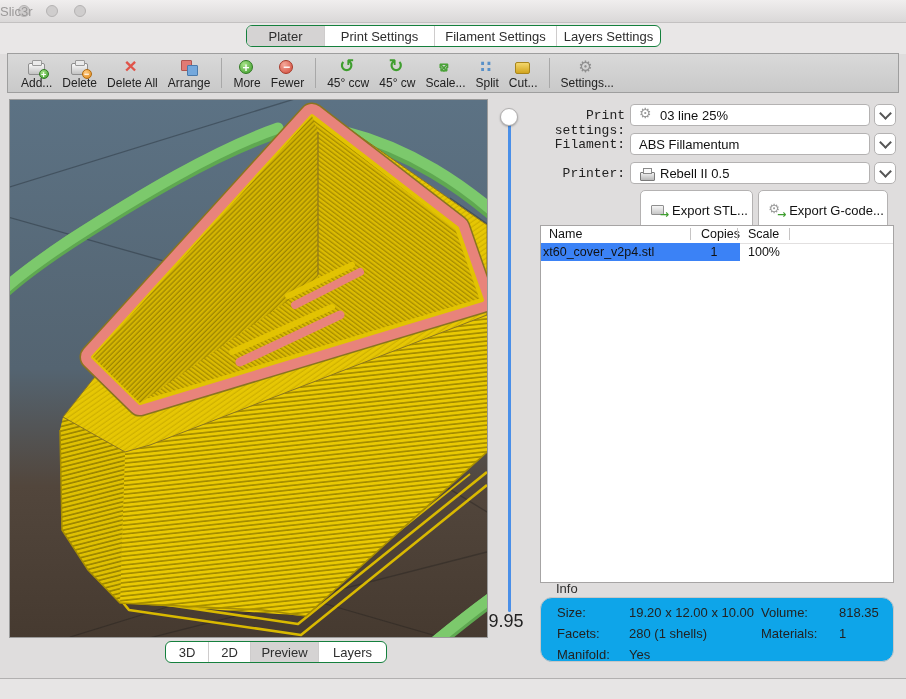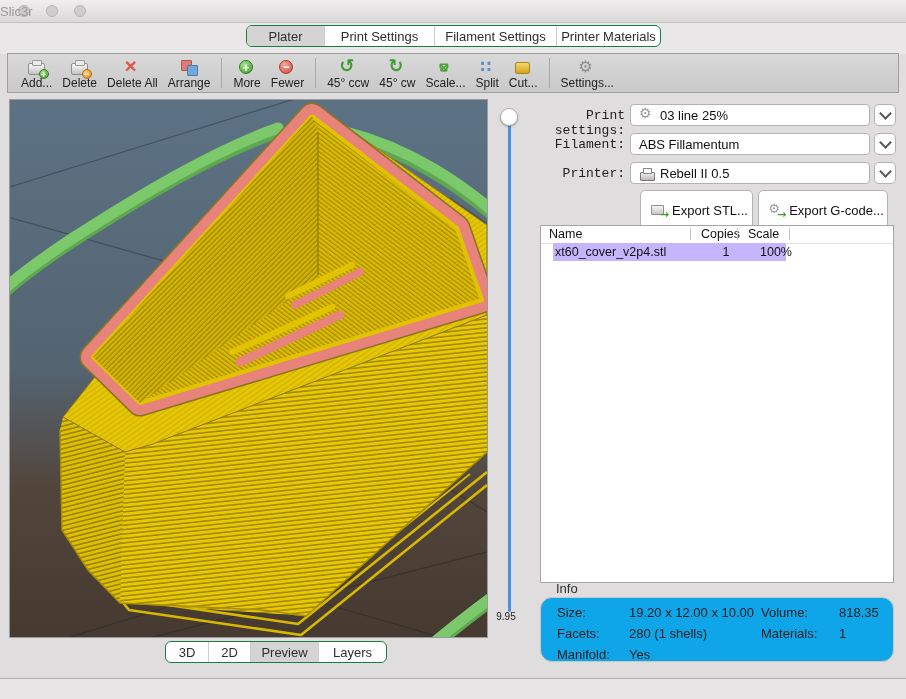--- a/index.html
+++ b/index.html
@@ -65,21 +65,21 @@
     font:16px/19px "DejaVu Sans",sans-serif;}
   
   .viewport{position:absolute;left:9px;top:99px;width:479px;height:539px;
     border:1px solid #9a9a9a;box-sizing:border-box;}
   
   .slider-track{position:absolute;left:508px;top:118px;width:3px;height:494px;
     background:#4a8fe8;border-radius:2px;}
   .slider-thumb{position:absolute;left:500px;top:108px;width:18px;height:18px;border-radius:50%;
     background:#fff;border:1px solid #b0aeae;box-sizing:border-box;box-shadow:0 1px 2px rgba(0,0,0,.25);}
   .slider-value{position:absolute;left:486px;top:611px;width:40px;text-align:center;
-    font-size:10px;color:#222;}
+    font-size:18px;color:#222;}
   
   .rlabel{position:absolute;width:88px;text-align:right;font-size:13px;color:#222;font-family:Liberation Mono, monospace;}
   .combo{position:absolute;left:630px;width:240px;height:22px;background:#fff;
     border:1px solid #b4b2b2;border-radius:4px;box-sizing:border-box;
     display:flex;align-items:center;padding-left:8px;font-size:13px;color:#111;}
   .combo .cicon{position:relative;width:17px;height:15px;margin-right:4px;}
   .gear-sm::before{content:"\2699";position:absolute;left:0;top:-3px;color:#9a9a9a;
     font:14px/17px "DejaVu Sans",sans-serif;}
   .printer-ic::before{content:"";position:absolute;left:1px;top:6px;width:13px;height:7px;
     background:linear-gradient(#f0f0f0,#b8b8b8);border:1px solid #7a7a7a;border-radius:1px;}
@@ -99,21 +99,21 @@
   .exp-gear::before{content:"\2699";position:absolute;left:0;top:-2px;color:#9a9a9a;
     font:13px/16px "DejaVu Sans",sans-serif;}
   .exp-ic::after{content:"\2192";position:absolute;right:-2px;bottom:-3px;color:#3f9e2f;
     font:bold 11px/11px "DejaVu Sans",sans-serif;}
   
   .objtable{position:absolute;left:540px;top:225px;width:354px;height:358px;background:#fff;
     border:1px solid #a6a4a4;box-sizing:border-box;font-size:12.5px;color:#111;}
   .thead{position:relative;height:17px;border-bottom:1px solid #e2e0e0;}
   .th{position:absolute;top:1px;font-size:12.5px;color:#111;}
   .tick{position:absolute;top:2px;width:1px;height:12px;background:#c6c4c4;}
-  .trow{position:absolute;left:12px;top:17px;width:233px;height:18px;background:#c4b5fd;}
+  .trow{position:absolute;left:0px;top:17px;width:199px;height:18px;background:#3b82f6;}
   .td{position:absolute;top:2px;white-space:nowrap;}
   
   .info-title{position:absolute;left:556px;top:581px;font-size:13px;color:#2e2e2e;}
   .infobox{position:absolute;left:540px;top:597px;width:354px;height:65px;background:#0ea5e9;
     border:1px solid #c8c6c6;border-radius:12px;box-sizing:border-box;font-size:13px;color:#222;}
   .inf{position:absolute;white-space:nowrap;}
   
   .statusbar{position:absolute;left:0;top:678px;width:906px;height:21px;
     background:#e7e5e5;border-top:1px solid #b2b0b0;}
 </style>
@@ -127,21 +127,21 @@
     <div class="tl" style="left:46px"></div>
     <div class="tl" style="left:74px"></div>
     <div class="title">Slic3r</div>
   </div>
 
   <div class="tabstrip">
     <div class="seg" style="left:246px;top:2px">
       <div class="s sel" style="width:78px">Plater</div>
       <div class="s" style="width:110px">Print Settings</div>
       <div class="s" style="width:122px">Filament Settings</div>
-      <div class="s" style="width:103px">Printer Materials</div>
+      <div class="s" style="width:103px">Layers Settings</div>
     </div>
   </div>
 
   <div class="toolbar">
     <div class="tbtn">
       <span class="ticon badge-g">
           <span class="box3d"></span>
         </span>
       <span class="tlabel">Add...</span>
     </div>

